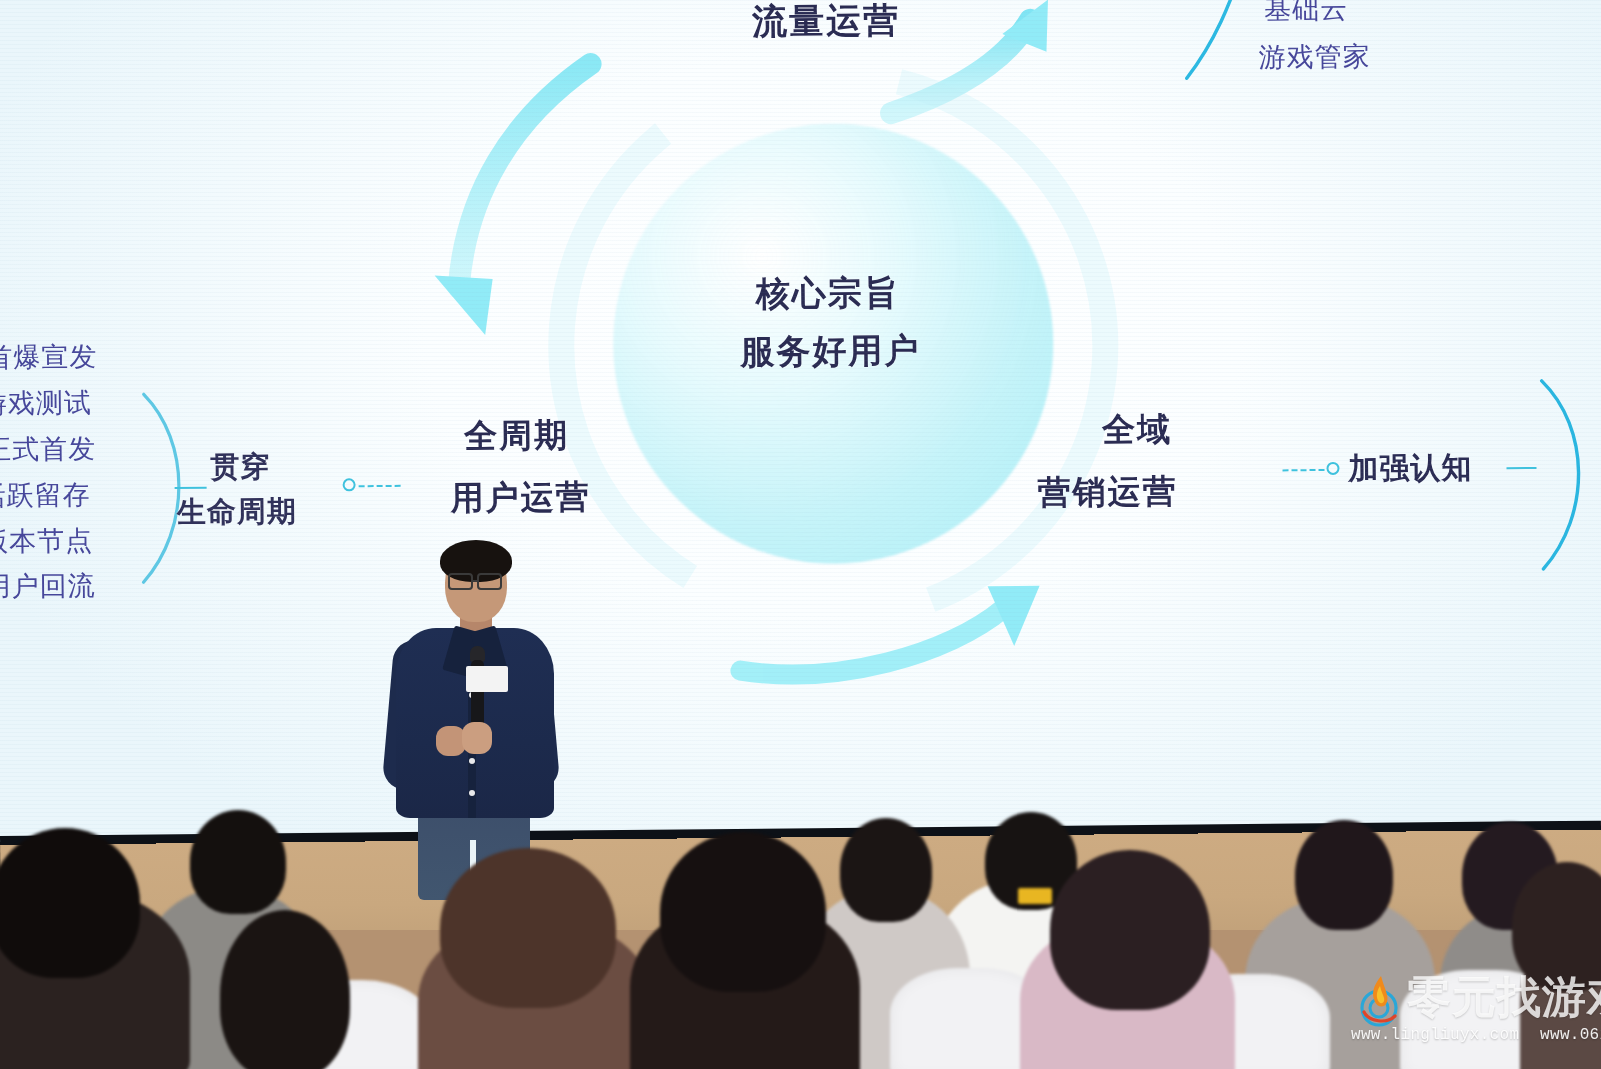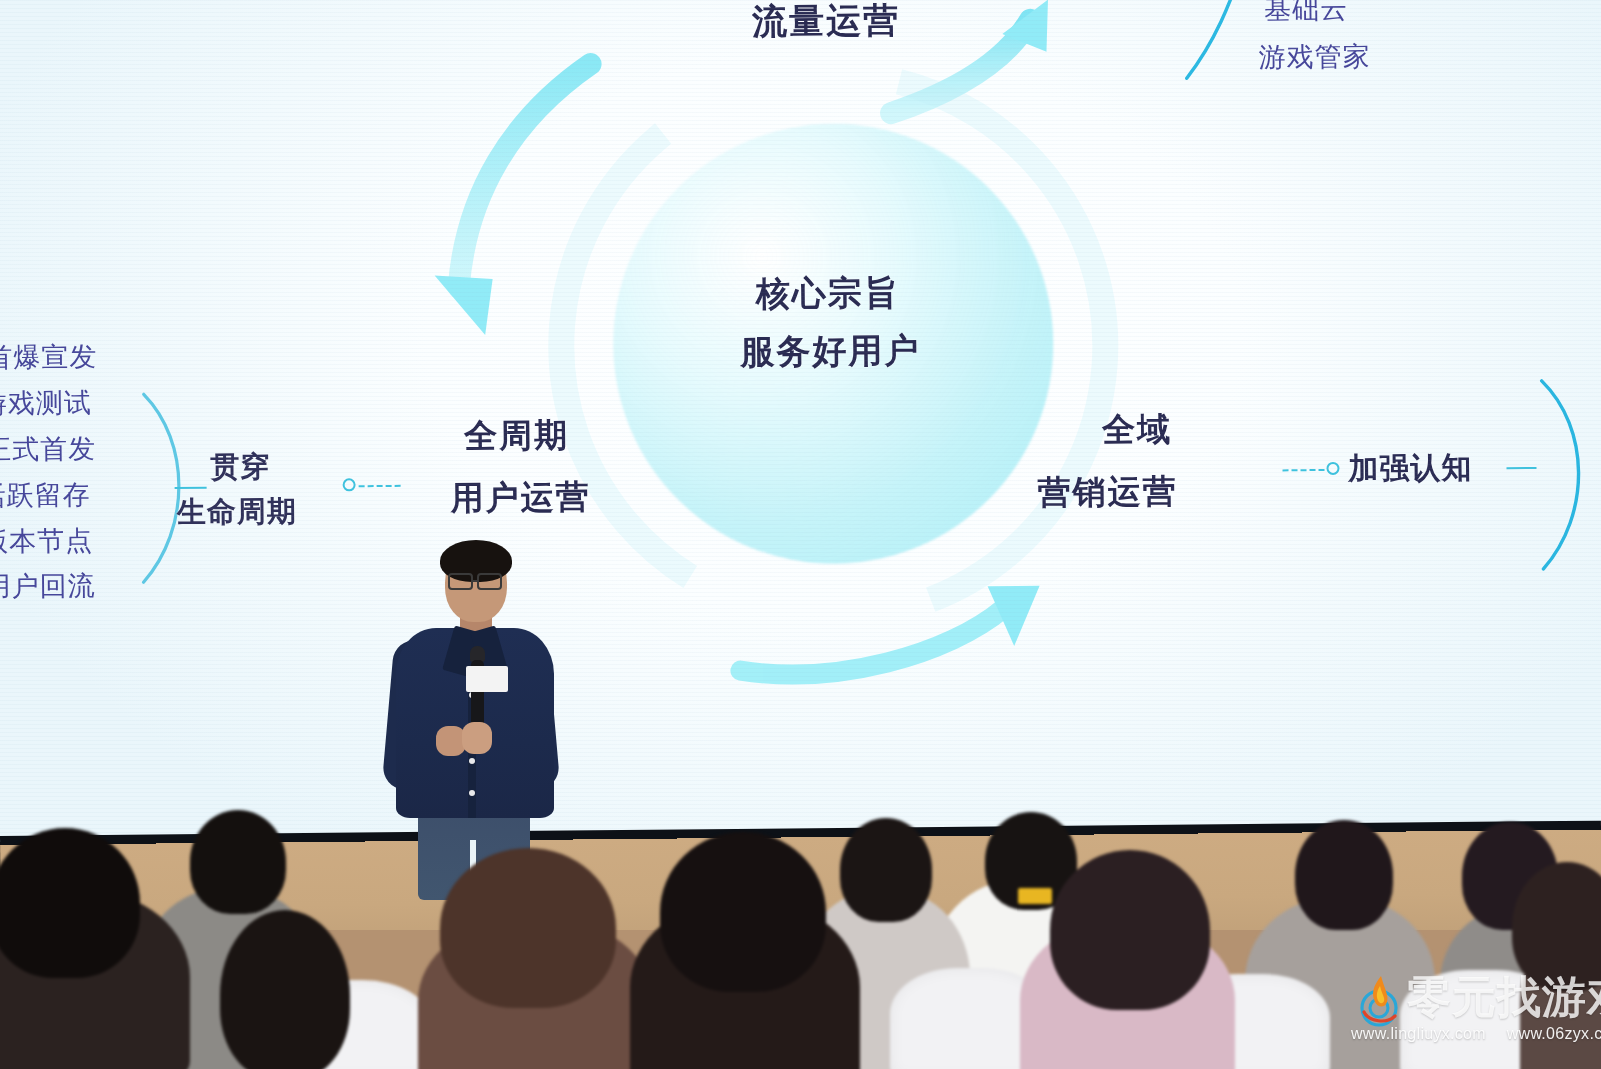--- a/index.html
+++ b/index.html
@@ -178,21 +178,21 @@
     letter-spacing: 1px;
     text-shadow: 0 1px 2px rgba(0,0,0,0.18);
     white-space: nowrap;
   }
   .wm-urls {
     position:absolute; left:6px; top:63px;
     font-size: 16px; color: rgba(255,255,255,0.92);
     letter-spacing: 0.3px; white-space: nowrap;
     text-shadow: 0 1px 2px rgba(0,0,0,0.25);
   }
-  .wm-urls span { margin-right: 16px; }
+  .wm-urls span { margin-right: 16px; font-family: Liberation Mono, monospace; }
 </style>
 </head>
 <body>
 
 <div id="stage">
 
   <div id="slide">
     <div class="tilt">
 
       <div class="core-sphere"></div>

